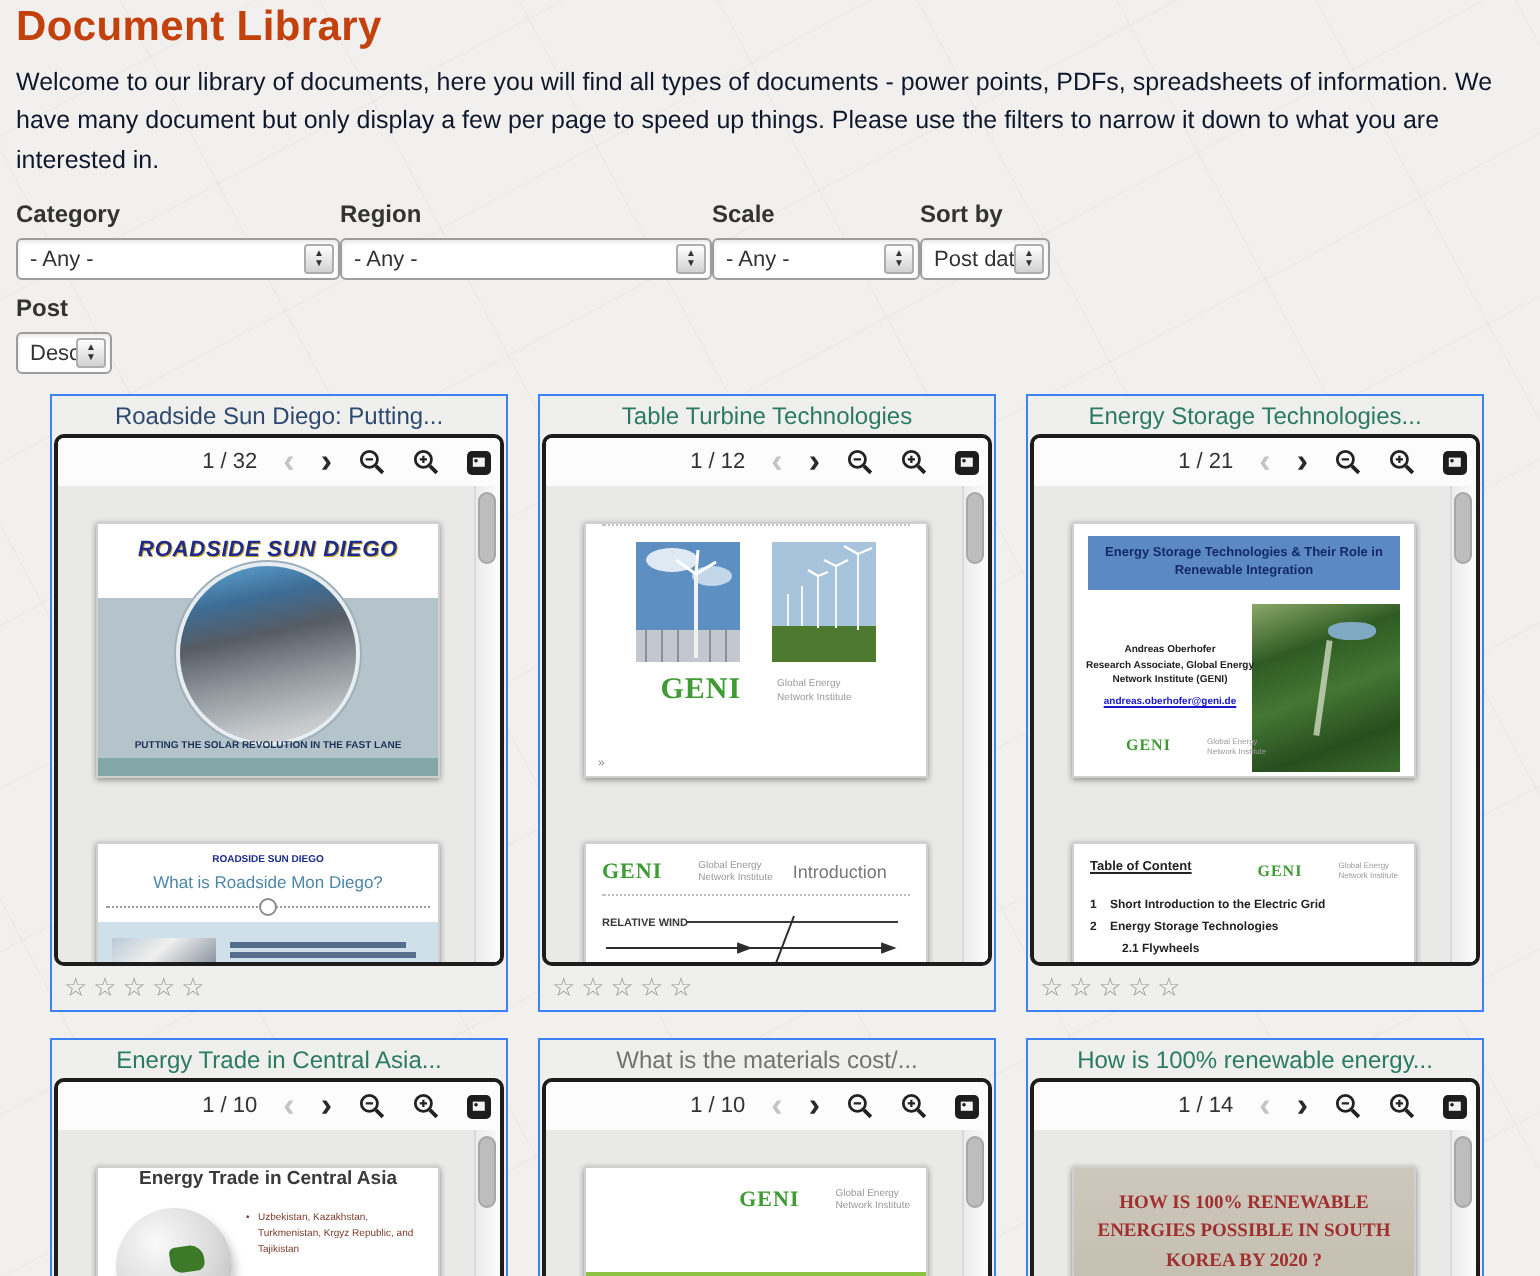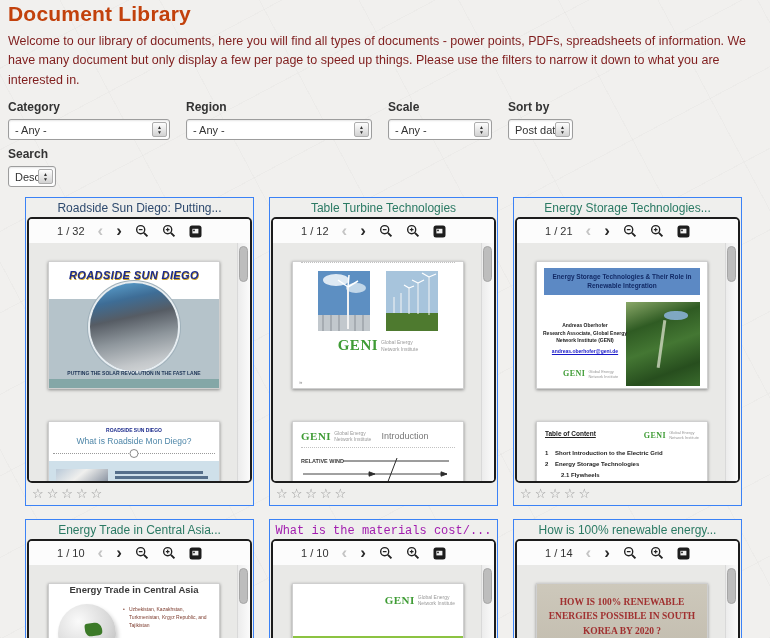--- a/index.html
+++ b/index.html
@@ -6,23 +6,23 @@
   html,body{width:770px;height:638px;overflow:hidden}
   body{
     font-family:"Liberation Sans",sans-serif;
     background-color:#f1f0ee;
     background-image:
       repeating-linear-gradient(62deg, rgba(0,0,0,0.018) 0 1px, transparent 1px 88px),
       repeating-linear-gradient(-28deg, rgba(0,0,0,0.018) 0 1px, transparent 1px 72px);
     color:#333;
   }
   .page-title{font-size:21px;font-weight:bold;color:#c2410c;padding:2px 0 0 8px;letter-spacing:0.2px}
-  .intro{padding:6px 10px 0 8px;font-size:12.5px;color:#7f1d1d;line-height:1.55;max-width:758px}
-
-  .filters{display:flex;align-items:flex-start;padding:10px 8px 0 8px;column-gap:16px}
+  .intro{padding:6px 10px 0 8px;font-size:12.5px;color:#0f172a;line-height:1.55;max-width:758px}
+
+  .filters{display:flex;align-items:flex-start;padding:10px 8px 0 8px;column-gap:0}
   .fgroup{display:flex;flex-direction:column}
   .flabel{font-size:12px;font-weight:bold;color:#333;margin-bottom:5px}
   .fake-select{
     height:21px;background:#fff;border:1px solid #9d9d9d;border-radius:3px;
     display:flex;align-items:center;font-size:11px;color:#333;padding-left:6px;
     position:relative;box-shadow:inset 0 1px 2px rgba(0,0,0,0.10);cursor:default
   }
   .sel-btn{position:absolute;right:2px;top:2px;bottom:2px;width:15px;
     background:linear-gradient(#fefefe,#d2d2d2);border:1px solid #adadad;border-radius:2px;
     display:flex;flex-direction:column;align-items:center;justify-content:center;line-height:1}
@@ -30,36 +30,36 @@
   .w-category{width:162px}.w-region{width:186px}.w-scale{width:104px}.w-sort{width:65px}.w-order{width:48px}
   .search-input{width:150px;height:21px;border:1px solid #9d9d9d;border-radius:3px;
     box-shadow:inset 0 1px 2px rgba(0,0,0,0.12);font-size:11px;padding:0 5px;background:#fff;outline:none}
   .order-row{padding:7px 8px 0 8px}
 
   .grid{display:grid;grid-template-columns:repeat(3,229px);column-gap:15px;row-gap:13px;padding:10px 0 0 25px}
   .card{border:1px solid #3b82f6;background:#efefed;height:309px}
   .card-title{height:19px;text-align:center;font-size:12px;padding-top:3px;white-space:nowrap;overflow:hidden}
   .card-title a{text-decoration:none;font-weight:normal}
   .viewer{height:266px;border:2px solid #1c1c1c;border-radius:5px;background:#fff;margin:0 1px;overflow:hidden;position:relative}
-  .toolbar{height:24px;display:flex;align-items:center;justify-content:center;padding-right:20px;gap:13px;background:#fcfcfc}
+  .toolbar{height:24px;display:flex;align-items:center;justify-content:flex-end;padding-right:4px;gap:13px;background:#fcfcfc}
   .pagecount{font-size:11px;color:#333}
   .nav{font-size:17px;font-weight:bold;line-height:0.9;cursor:pointer}
   .prev{color:#c4c4c4}
   .next{color:#2b2b2b}
   .tool-icon{display:flex;cursor:pointer}
   .preview{position:absolute;top:24px;left:0;right:0;bottom:0;background:#e9e9e7;overflow:hidden}
   .sbtrack{position:absolute;top:0;right:0;bottom:0;width:13px;background:linear-gradient(90deg,#ececec,#fbfbfb);border-left:1px solid #d9d9d9}
   .sbthumb{position:absolute;top:3px;right:2px;width:9px;height:36px;background:#bdbdbd;border:1px solid #a6a6a6;border-radius:5px}
   .slides{padding:18px 0 0 19px}
   .slide{width:172px;background:#fff;box-shadow:0 1px 3px rgba(0,0,0,0.4);border:1px solid #cfcfcf;position:relative;overflow:hidden}
   .slide + .slide{margin-top:32px}
   .stars{font-size:13px;color:#979797;letter-spacing:3px;padding:3px 0 0 6px;cursor:pointer}
 
   
-  .geni{display:inline-flex;align-items:center;gap:3px}
+  .geni{display:inline-flex;align-items:center;gap:18px}
   .geni-name{font-family:"Liberation Serif",serif;font-weight:bold;color:#3f9c35;letter-spacing:0.5px}
   .geni-sub{display:flex;flex-direction:column;font-size:5px;color:#9a9a9a;line-height:1.25;text-align:left}
   .geni-lg .geni-name{font-size:15px}
   .geni-md .geni-name{font-size:11px}
   .geni-sm .geni-name{font-size:8px}
   .geni-sm .geni-sub{font-size:4px}
 
   
   .c1s1{height:128px}
   .c1s1-title{padding-top:7px;text-align:center;font-size:11px;font-weight:bold;font-style:italic;color:#1c2b8c;letter-spacing:0.4px;text-shadow:0.5px 0.5px 0 #c9a227}
@@ -173,21 +173,21 @@
       <span>Post date</span>
       <span class="sel-btn">
           <span>▲</span>
           <span>▼</span>
         </span>
     </div>
   </div>
 </div>
 
 <div class="order-row fgroup">
-  <span class="flabel">Search</span>
+  <span class="flabel">Post</span>
   <div class="fake-select w-order">
     <span>Desc</span>
     <span class="sel-btn">
         <span>▲</span>
         <span>▼</span>
       </span>
   </div>
 </div>
 
 <div class="grid">
@@ -519,21 +519,21 @@
         <div class="sbtrack">
             <div class="sbthumb"></div>
           </div>
       </div>
     </div>
 
   </div>
 
   <div class="card">
     <div class="card-title">
-      <a href="#" style="color: #a21caf; font-family: Liberation Mono, monospace;">What is the materials cost/...</a>
+      <a href="#" style="color: #737373;">What is the materials cost/...</a>
     </div>
     <div class="viewer">
       <div class="toolbar">
         <span class="pagecount">1 / 10</span>
         <span class="nav prev">‹</span>
         <span class="nav next">›</span>
         <span class="tool-icon">
           <svg width="14" height="14" viewBox="0 0 16 16">
               <circle cx="6.5" cy="6.5" r="4.6" fill="none" stroke="#222" stroke-width="1.6"></circle>
               <line x1="10.2" y1="10.2" x2="14.2" y2="14.2" stroke="#222" stroke-width="2.2"></line>

